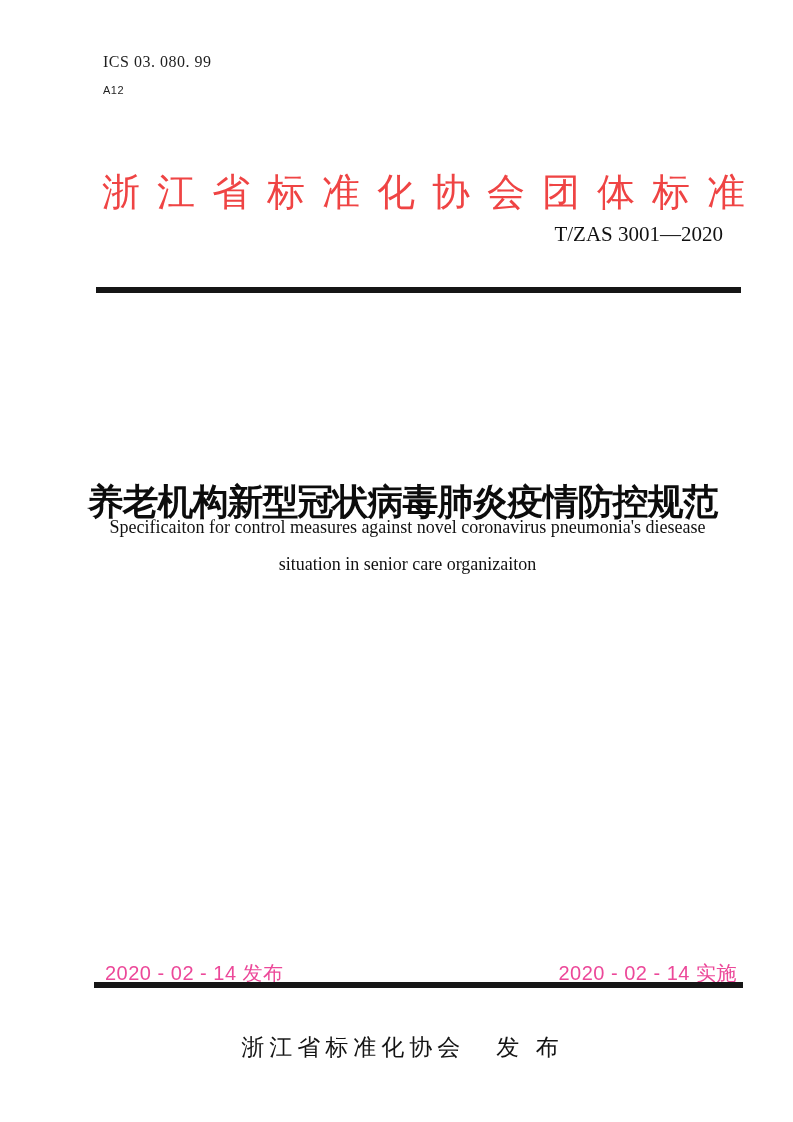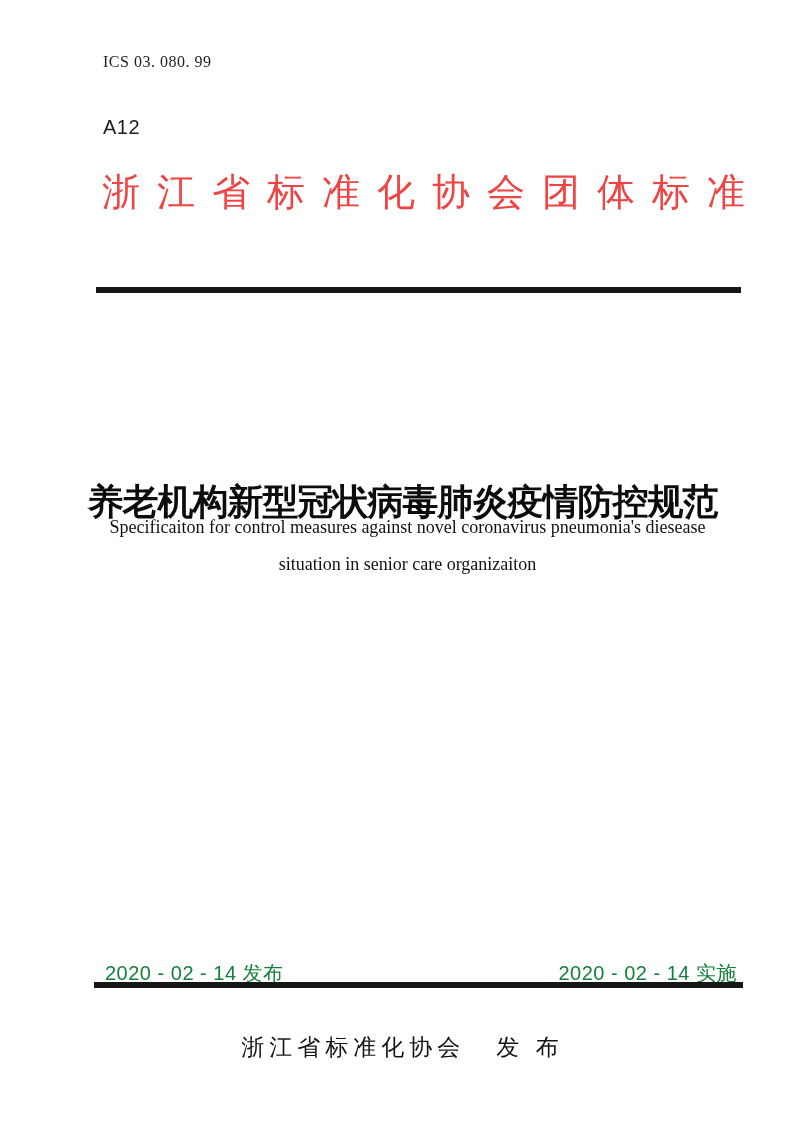--- a/index.html
+++ b/index.html
@@ -19,22 +19,21 @@
     left: 91px;
     top: 38px;
     font-family: "Liberation Serif", "DejaVu Serif", serif;
     font-size: 16px;
     line-height: 23px;
     letter-spacing: 0.5px;
     color: #1f1f1f;
   }
   .doc-class {
     font-family: "Liberation Sans", "DejaVu Sans", sans-serif;
-    font-size: 20px;
-    margin-top: 37px;
+    font-size: 11px;
   }
   .zas-logo {
     position: absolute;
     top: 62px;
     right: 80px;
     font-family: "Liberation Serif", "DejaVu Serif", serif;
     font-weight: 700;
     font-size: 66px;
     line-height: 1;
     letter-spacing: 5px;
@@ -91,21 +90,21 @@
     color: #111;
   }
   .date-row {
     position: absolute;
     left: 93px;
     right: 56px;
     top: 948px;
     font-size: 20px;
     font-weight: 500;
     letter-spacing: 0.5px;
-    color: #15803d;
+    color: #ec4899;
     display: flex;
     justify-content: space-between;
     white-space: nowrap;
   }
   .rule-bottom {
     position: absolute;
     left: 88px;
     top: 976px;
     width: 649px;
     height: 2px;
@@ -134,20 +133,21 @@
 <div class="page">
 
   <div class="ics-block">
     <div>ICS 03. 080. 99</div>
     <div class="doc-class">A12</div>
   </div>
 
 
   <div class="org-header">浙江省标准化协会团体标准</div>
 
+  <div class="standard-no">T/ZAS 3001—2020</div>
 
   <div class="rule-top"></div>
 
   <div class="title-cn">养老机构新型冠状病毒肺炎疫情防控规范</div>
 
   <div class="title-en">
     <div>Specificaiton for control measures against novel coronavirus pneumonia's diesease</div>
     <div>situation in senior care organizaiton</div>
   </div>
 

